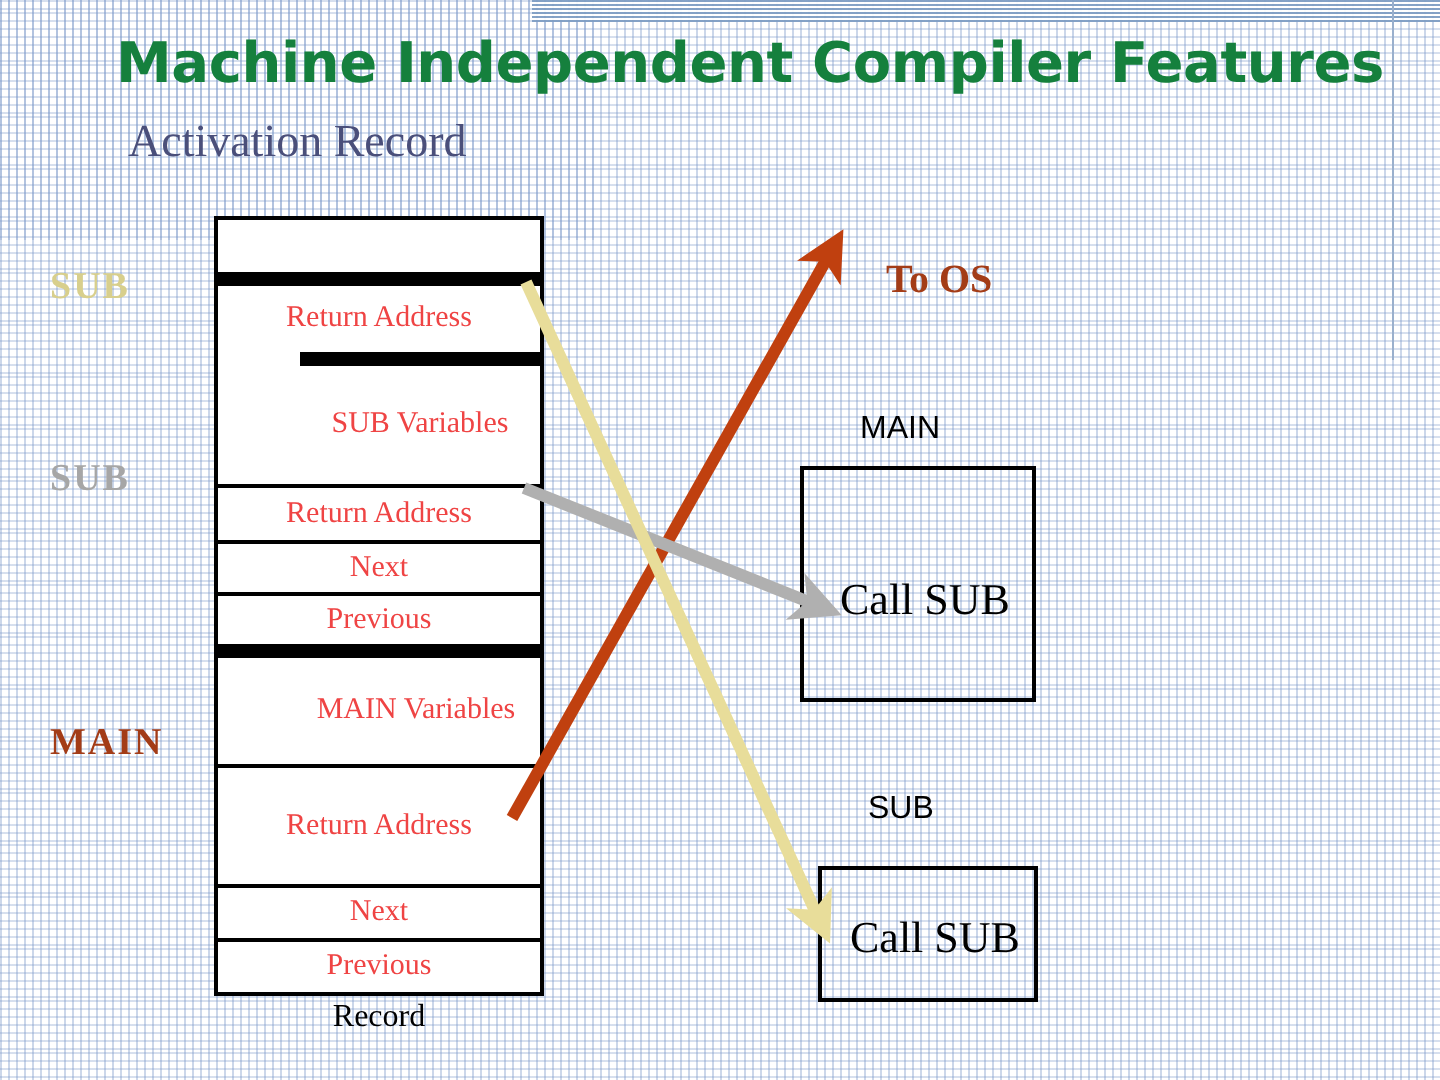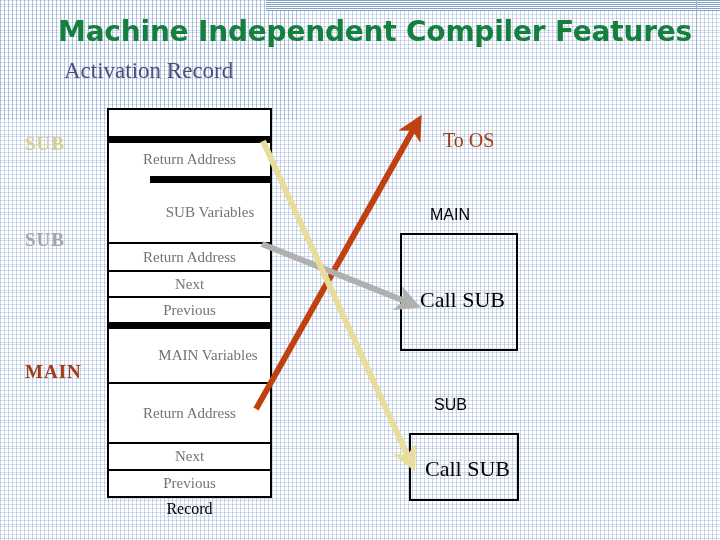--- a/index.html
+++ b/index.html
@@ -96,21 +96,21 @@
     border: 2px solid #000;
     background: #fff;
     box-sizing: border-box;
   }
   .srow {
     position: relative;
     box-sizing: border-box;
     text-align: center;
     font-family: "Liberation Serif", serif;
     font-size: 15px;
-    color: #737373;
+    color: #ef4444;
     line-height: 1;
     display: flex;
     align-items: center;
     justify-content: center;
     white-space: nowrap;
   }
   .sep-thick { border-top: 7px solid #000; }
   .sep-thin  { border-top: 2px solid #000; }
 
   #stack-caption {
@@ -121,21 +121,21 @@
     font-family: "Liberation Serif", serif;
     font-size: 16px;
     color: #000;
   }
 
   
   #label-to-os {
     position: absolute;
     left: 443px; top: 129px;
     font-family: "Liberation Serif", serif;
-    font-weight: 400;
+    font-weight: 700;
     font-size: 20px;
     color: #a33c17;
     white-space: nowrap;
   }
   .frame-title {
     position: absolute;
     font-family: "Liberation Sans", sans-serif;
     font-size: 16px;
     color: #000;
     white-space: nowrap;

